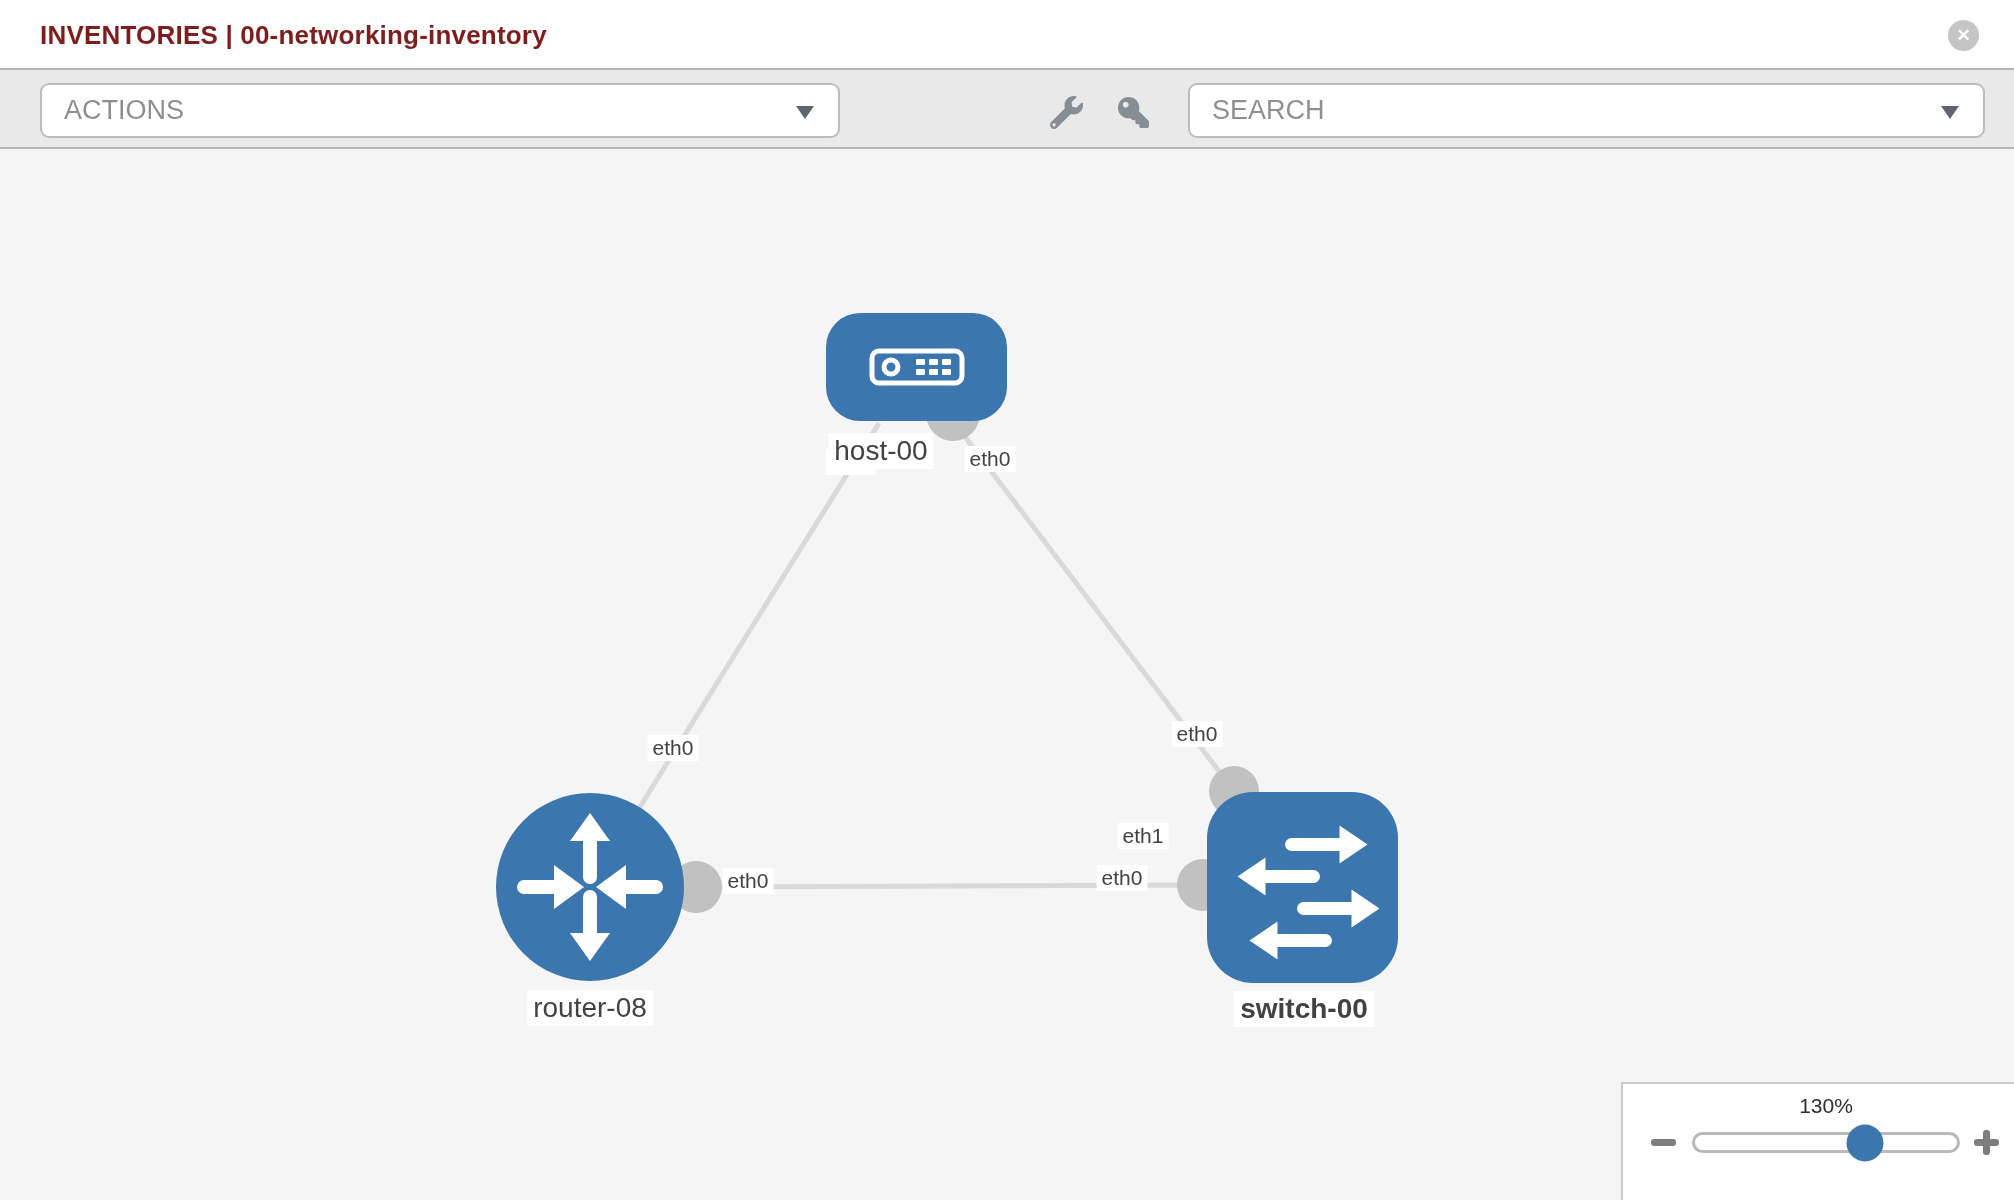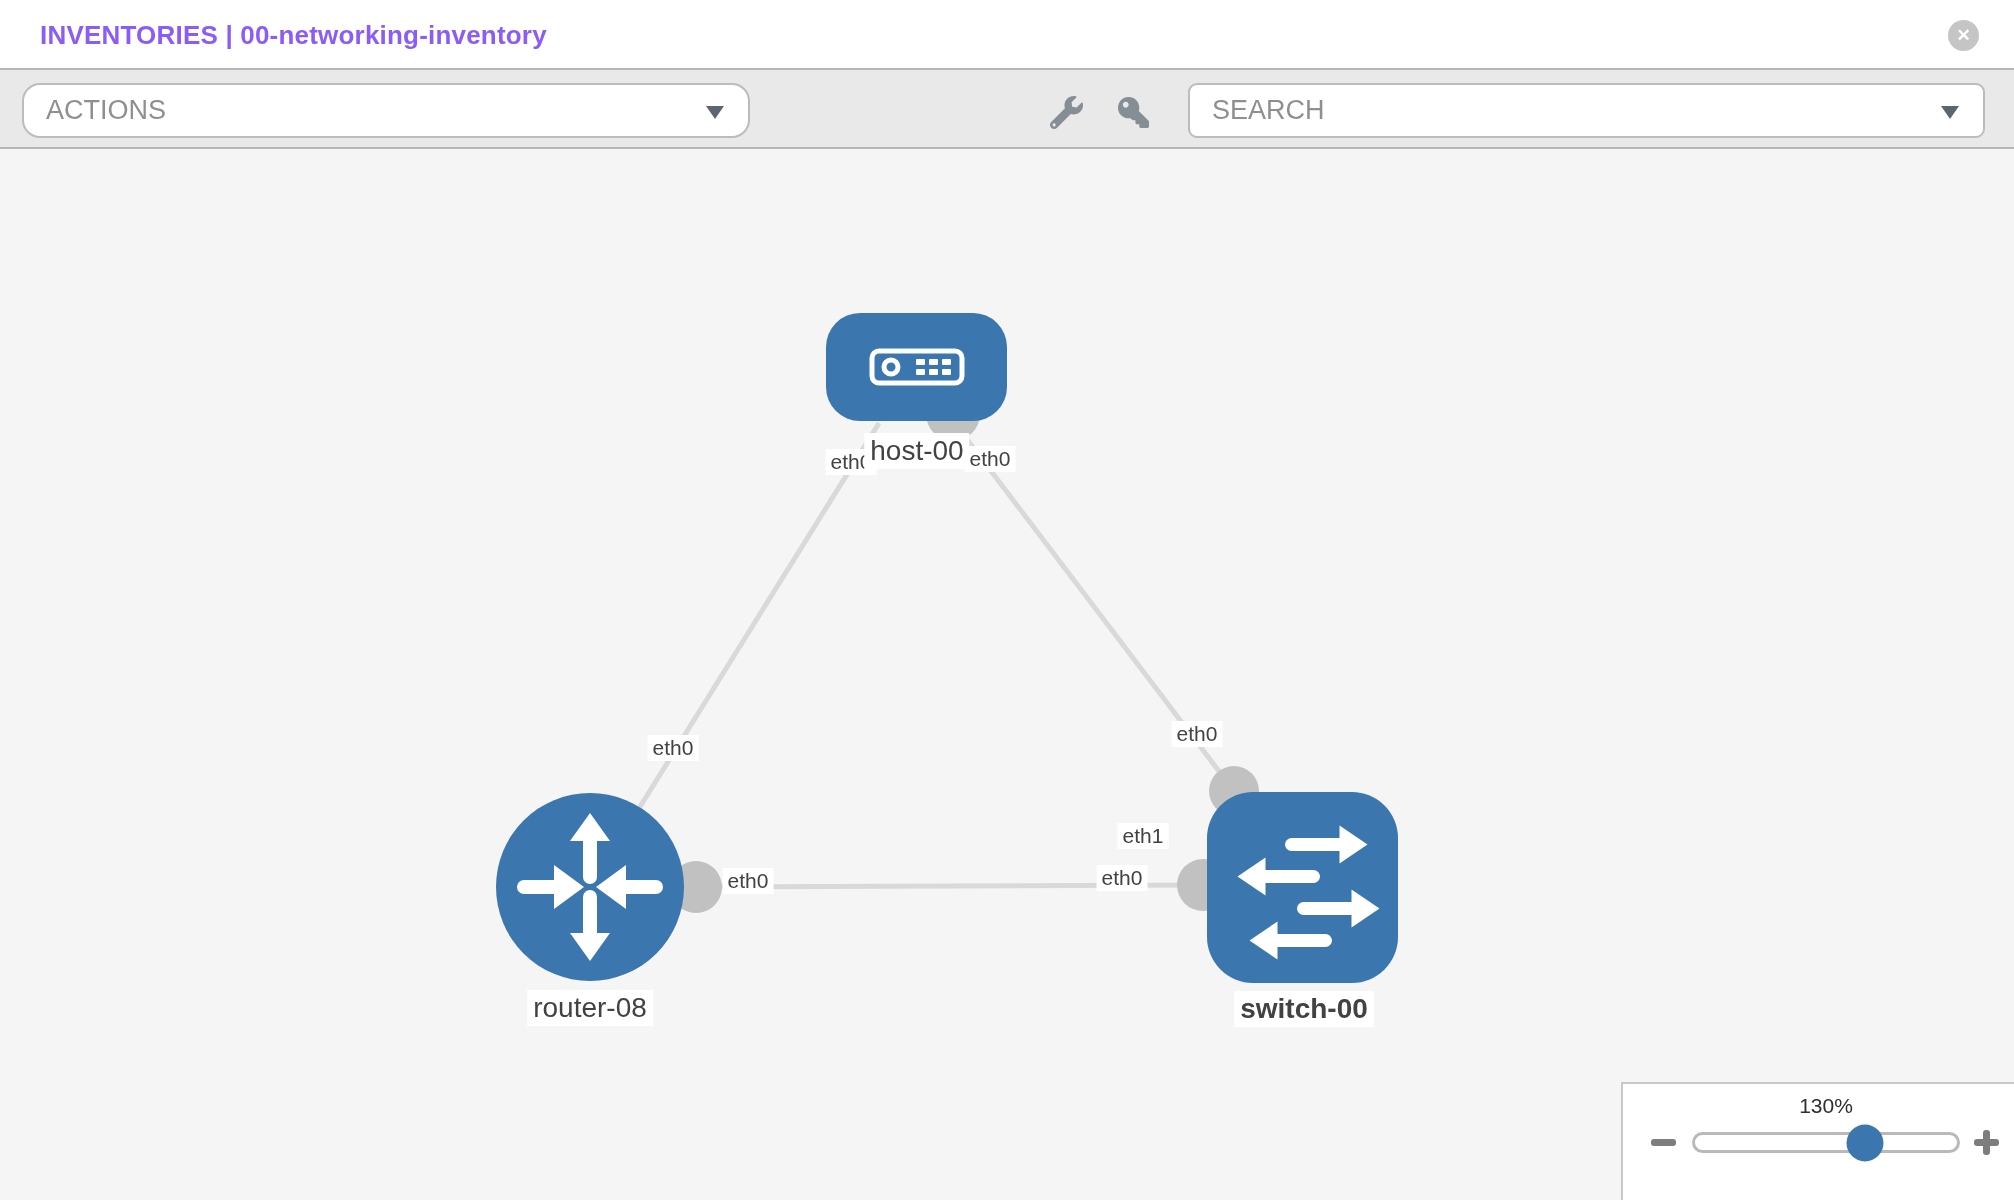--- a/index.html
+++ b/index.html
@@ -2,29 +2,29 @@
 <html><head>
 <meta charset="utf-8">
 <style>
   * { margin:0; padding:0; box-sizing:border-box; }
   html,body { width:2014px; height:1200px; }
   body { font-family:"Liberation Sans", sans-serif; background:#fff; }
   .window { position:relative; width:2014px; height:1200px; overflow:hidden; background:#f5f5f5; }
 
   
   .hdr { position:relative; height:70px; background:#ffffff; border-bottom:2px solid #b6b6b6; }
-  .hdr h1 { position:absolute; left:40px; top:0; line-height:70px; font-size:26px; font-weight:700; color:#8b5cf6; letter-spacing:.2px; }
+  .hdr h1 { position:absolute; left:40px; top:0; line-height:70px; font-size:26px; font-weight:700; color:#7f1d1d; letter-spacing:.2px; }
   .close-btn { position:absolute; left:1948px; top:20px; width:31px; height:31px; border-radius:50%; background:#c5c5c5; color:#fff; text-align:center; line-height:31px; font-size:17px; font-weight:900; cursor:pointer; }
 
   
   .toolbar { position:relative; height:79px; background:#e9e9e9; border-bottom:2px solid #b6b6b6; }
   .dropdown { position:absolute; top:13px; height:55px; background:#fff; border:2px solid #bcbcbc; border-radius:9px; }
   .dropdown .dd-label { position:absolute; left:22px; top:0; line-height:51px; font-size:27px; color:#8f8f8f; }
   .caret { position:absolute; right:24px; top:21px; width:0; height:0; border-left:9px solid transparent; border-right:9px solid transparent; border-top:13px solid #5d6670; }
-  .dd-actions { left:22px;  width:728px;border-radius:18px; }
+  .dd-actions { left:40px;  width:800px; }
   .dd-search  { left:1188px; width:797px;padding-left:24px; }
   .icon-btn { position:absolute; top:23px; width:40px; height:38px; background:transparent; border:none; cursor:pointer; }
   .icon-btn svg { display:block; margin:0 auto; fill:#858d95; }
   .btn-wrench { left:1046px; }
   .btn-key   { left:1113px; }
 
   
   .canvas { position:relative; width:2014px; height:1047px; background:#f5f5f5; overflow:hidden; }
   .links-svg { position:absolute; left:0; top:0; }
 
@@ -149,21 +149,21 @@
     </div>
 
     <div class="chip chip-if" style="left:851px;  top:313px;">eth0</div>
     <div class="chip chip-if" style="left:990px;  top:310px;">eth0</div>
     <div class="chip chip-if" style="left:673px;  top:599px;">eth0</div>
     <div class="chip chip-if" style="left:1197px; top:585px;">eth0</div>
     <div class="chip chip-if" style="left:748px;  top:732px;">eth0</div>
     <div class="chip chip-if" style="left:1122px; top:729px;">eth0</div>
     <div class="chip chip-if" style="left:1143px; top:687px;">eth1</div>
 
-    <div class="chip chip-name" style="left:917px;  top:302px;text-align:right;">host-00</div>
+    <div class="chip chip-name" style="left:881px;  top:302px;text-align:right;">host-00</div>
     <div class="chip chip-name" style="left:590px;  top:859px;">router-08</div>
     <div class="chip chip-name" style="left:1304px; top:860px;font-weight:bold;">switch-00</div>
   </div>
 
   <div class="zoom-panel">
     <div class="zoom-level">130%</div>
     <div class="zoom-minus"></div>
     <div class="zoom-track">
       <div class="zoom-thumb"></div>
     </div>

